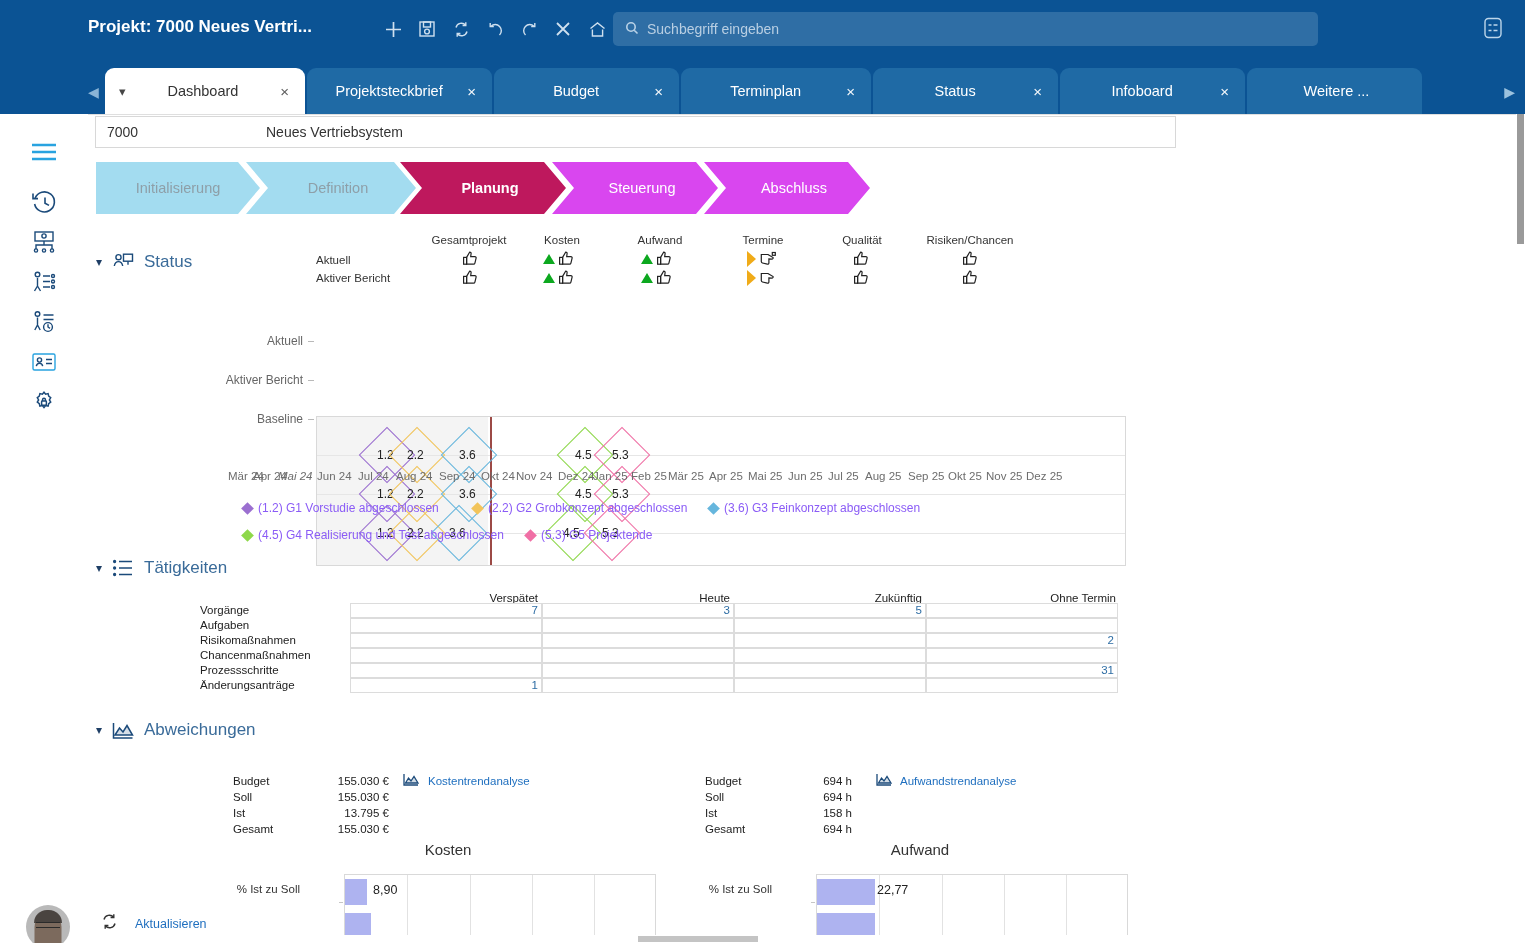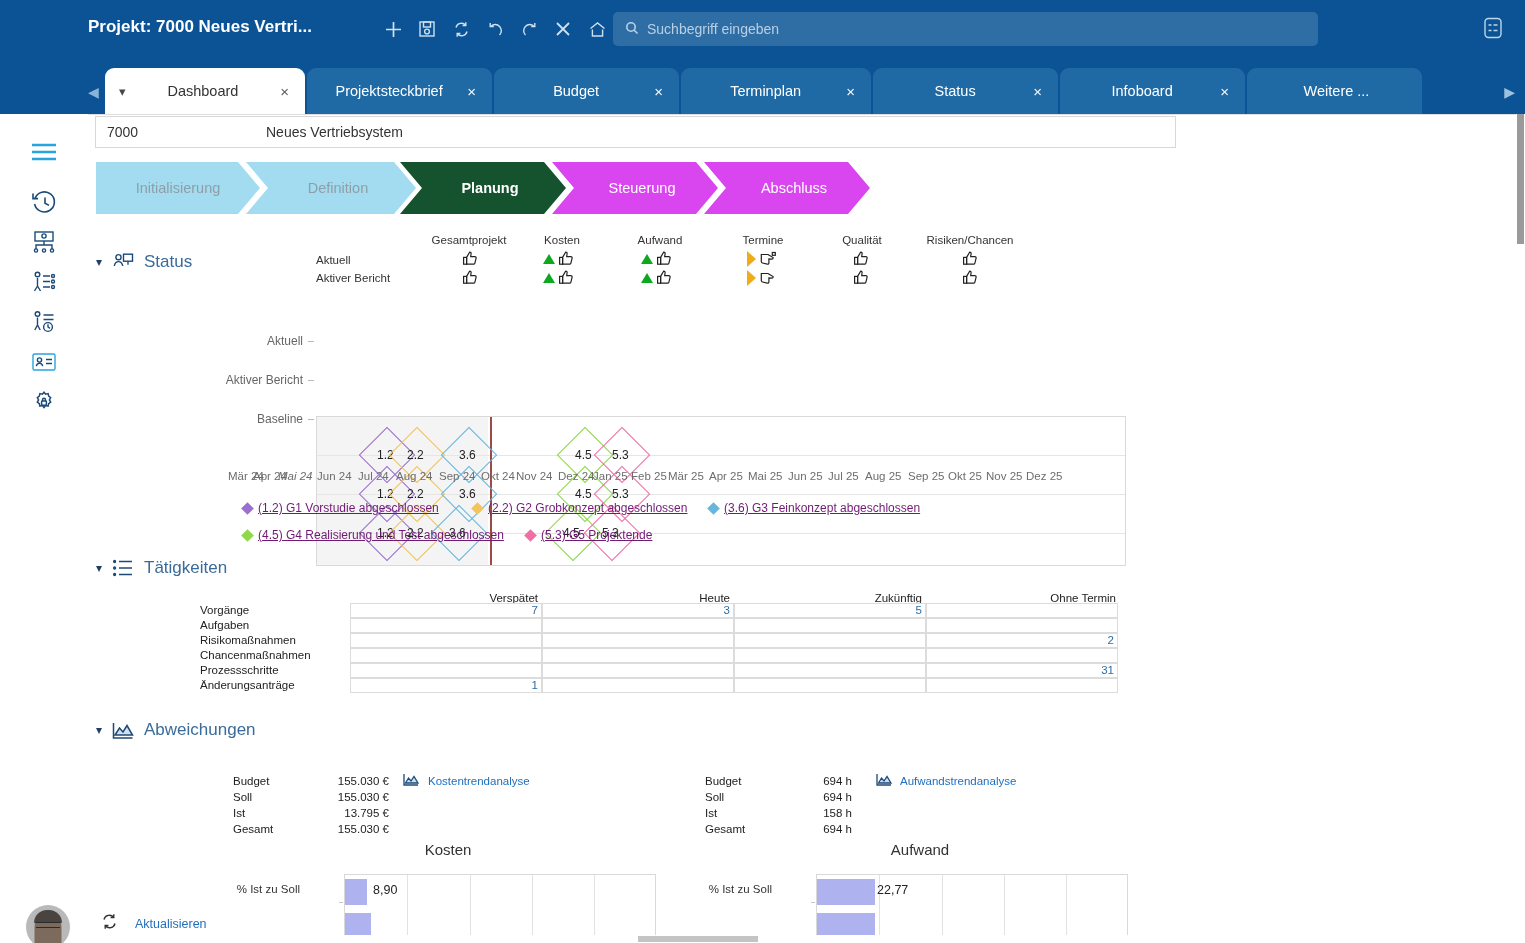--- a/index.html
+++ b/index.html
@@ -99,21 +99,21 @@
   .phases { position: absolute; left: 8px; top: 48px; height: 52px; }
   .ph {
     position: absolute; top: 0; height: 52px;
     display: flex; align-items: center; justify-content: center;
     font-size: 14.5px; white-space: nowrap;
     clip-path: polygon(0 0, calc(100% - 22px) 0, 100% 50%, calc(100% - 22px) 100%, 0 100%, 22px 50%);
     padding-left: 14px; cursor: pointer;
   }
   .ph.first { clip-path: polygon(0 0, calc(100% - 22px) 0, 100% 50%, calc(100% - 22px) 100%, 0 100%); padding-left: 0; }
   .ph.done { background: #a3dcf0; color: #8e9fa8; font-weight: normal; }
-  .ph.current { background: #14532d; color: #ffffff; font-weight: bold; }
+  .ph.current { background: #be185d; color: #ffffff; font-weight: bold; }
   .ph.future { background: #d946ef; color: #ffffff; }
 
   
   .sec-hd { position: absolute; display: flex; align-items: center; gap: 10px; }
   .sec-hd .chev { color: #1f3f66; font-size: 12px; cursor: pointer; }
   .sec-hd .sicn { color: #1b4a7a; display: flex; align-items: center; }
   .sec-hd .stitle { color: #3a6b99; font-size: 17px; }
 
   
   .st-colhead { position: absolute; font-size: 11.5px; color: #333; text-align: center; white-space: nowrap; }
@@ -134,21 +134,21 @@
     position: absolute; width: 40px; height: 40px; transform: rotate(45deg);
     border: 1.6px solid; background: transparent;
   }
   .dlabel {
     position: absolute; font-size: 12px; color: #222; white-space: nowrap;
   }
   .ms-ylbl { position: absolute; font-size: 12px; color: #666; text-align: right; white-space: nowrap; }
   .ms-ytick { position: absolute; width: 6px; height: 1px; background: #b9b9b9; }
   .ms-xlbl { position: absolute; font-size: 11.5px; color: #6d6d6d; white-space: nowrap; }
 
-  .legend { position: absolute; font-size: 12px; color: #701a75; display: flex; align-items: center; gap: 6px; white-space: nowrap; text-decoration: underline; }
+  .legend { position: absolute; font-size: 12px; color: #8b5cf6; display: flex; align-items: center; gap: 6px; white-space: nowrap; }
   .lgd-dia { width: 9px; height: 9px; transform: rotate(45deg); }
   .tk-hd { position: absolute; font-size: 11.5px; color: #222; text-align: right; white-space: nowrap; font-weight: normal; }
   .tk-rowlbl { position: absolute; left: 112px; font-size: 11.5px; color: #222; white-space: nowrap; }
   .tk-cellbox { position: absolute; border: 1px solid #dcdcdc; height: 15px; }
   .tk-val { position: absolute; font-size: 11.5px; color: #2e6da4; text-align: right; }
 
   
   .ab-lbl { position: absolute; font-size: 11.5px; color: #222; white-space: nowrap; }
   .ab-val { position: absolute; font-size: 11.5px; color: #222; text-align: right; white-space: nowrap; }
   .ab-link { position: absolute; font-size: 11.5px; color: #1f6fbf; cursor: pointer; white-space: nowrap; }

